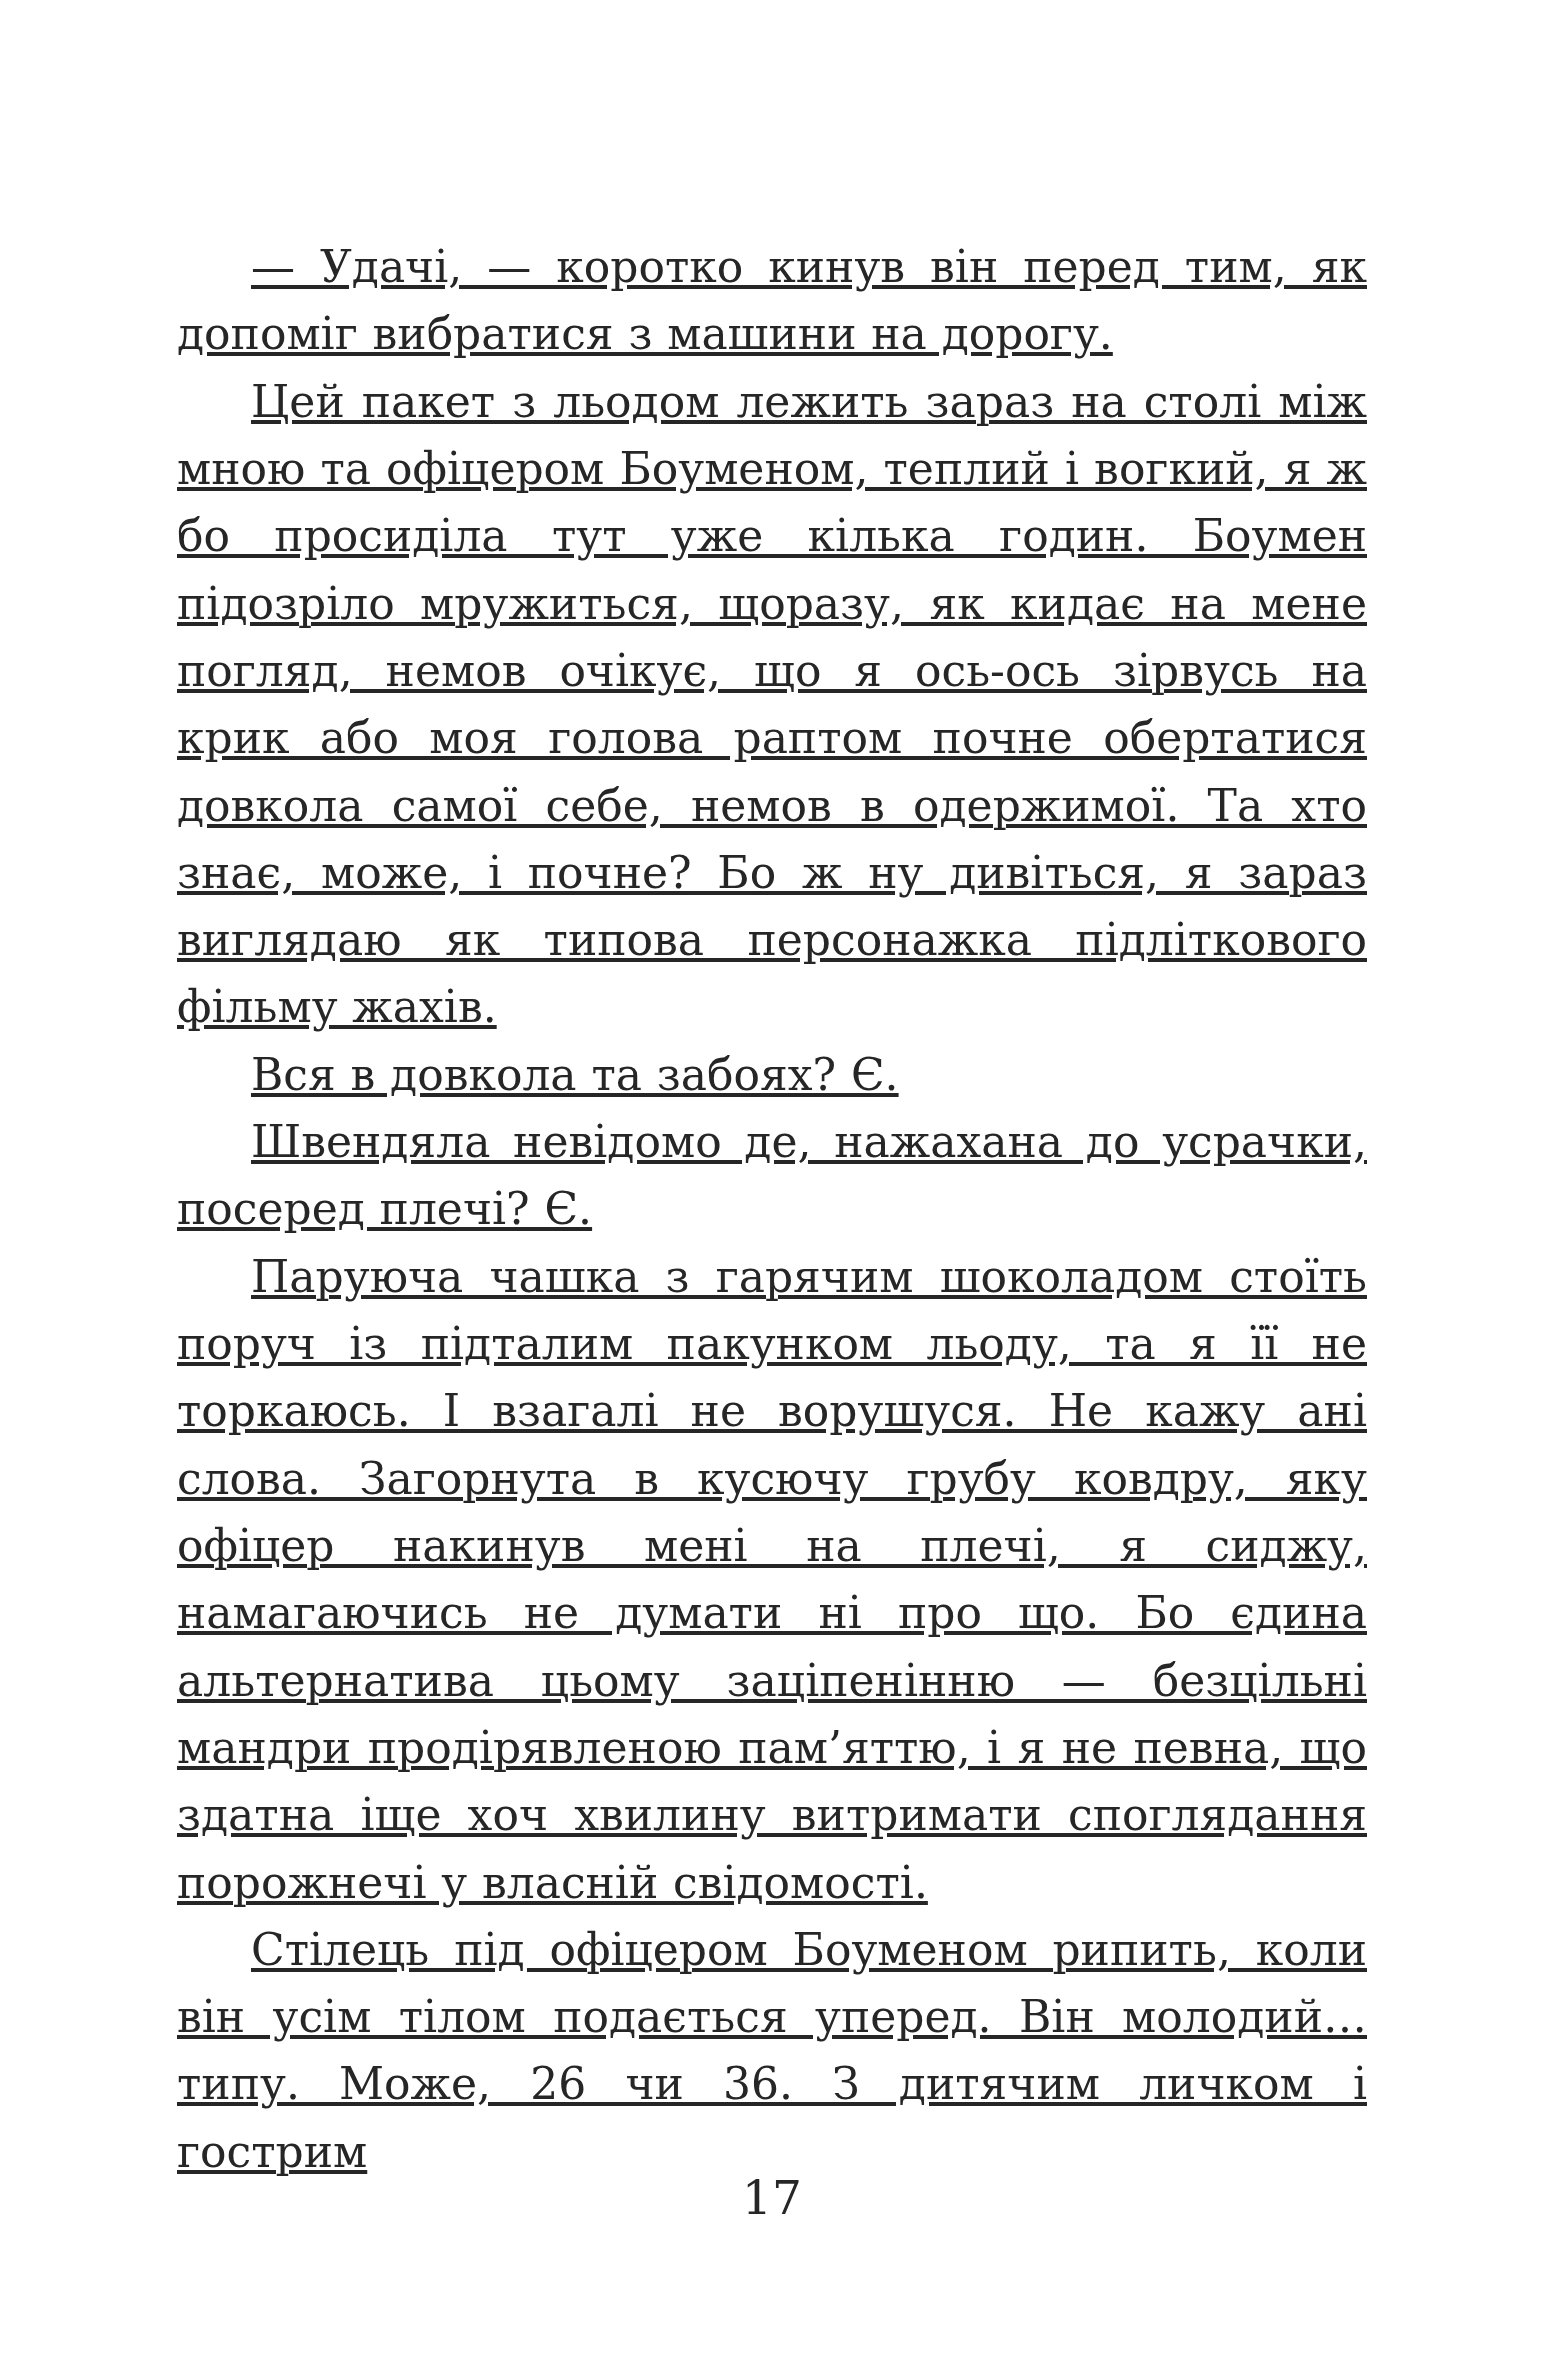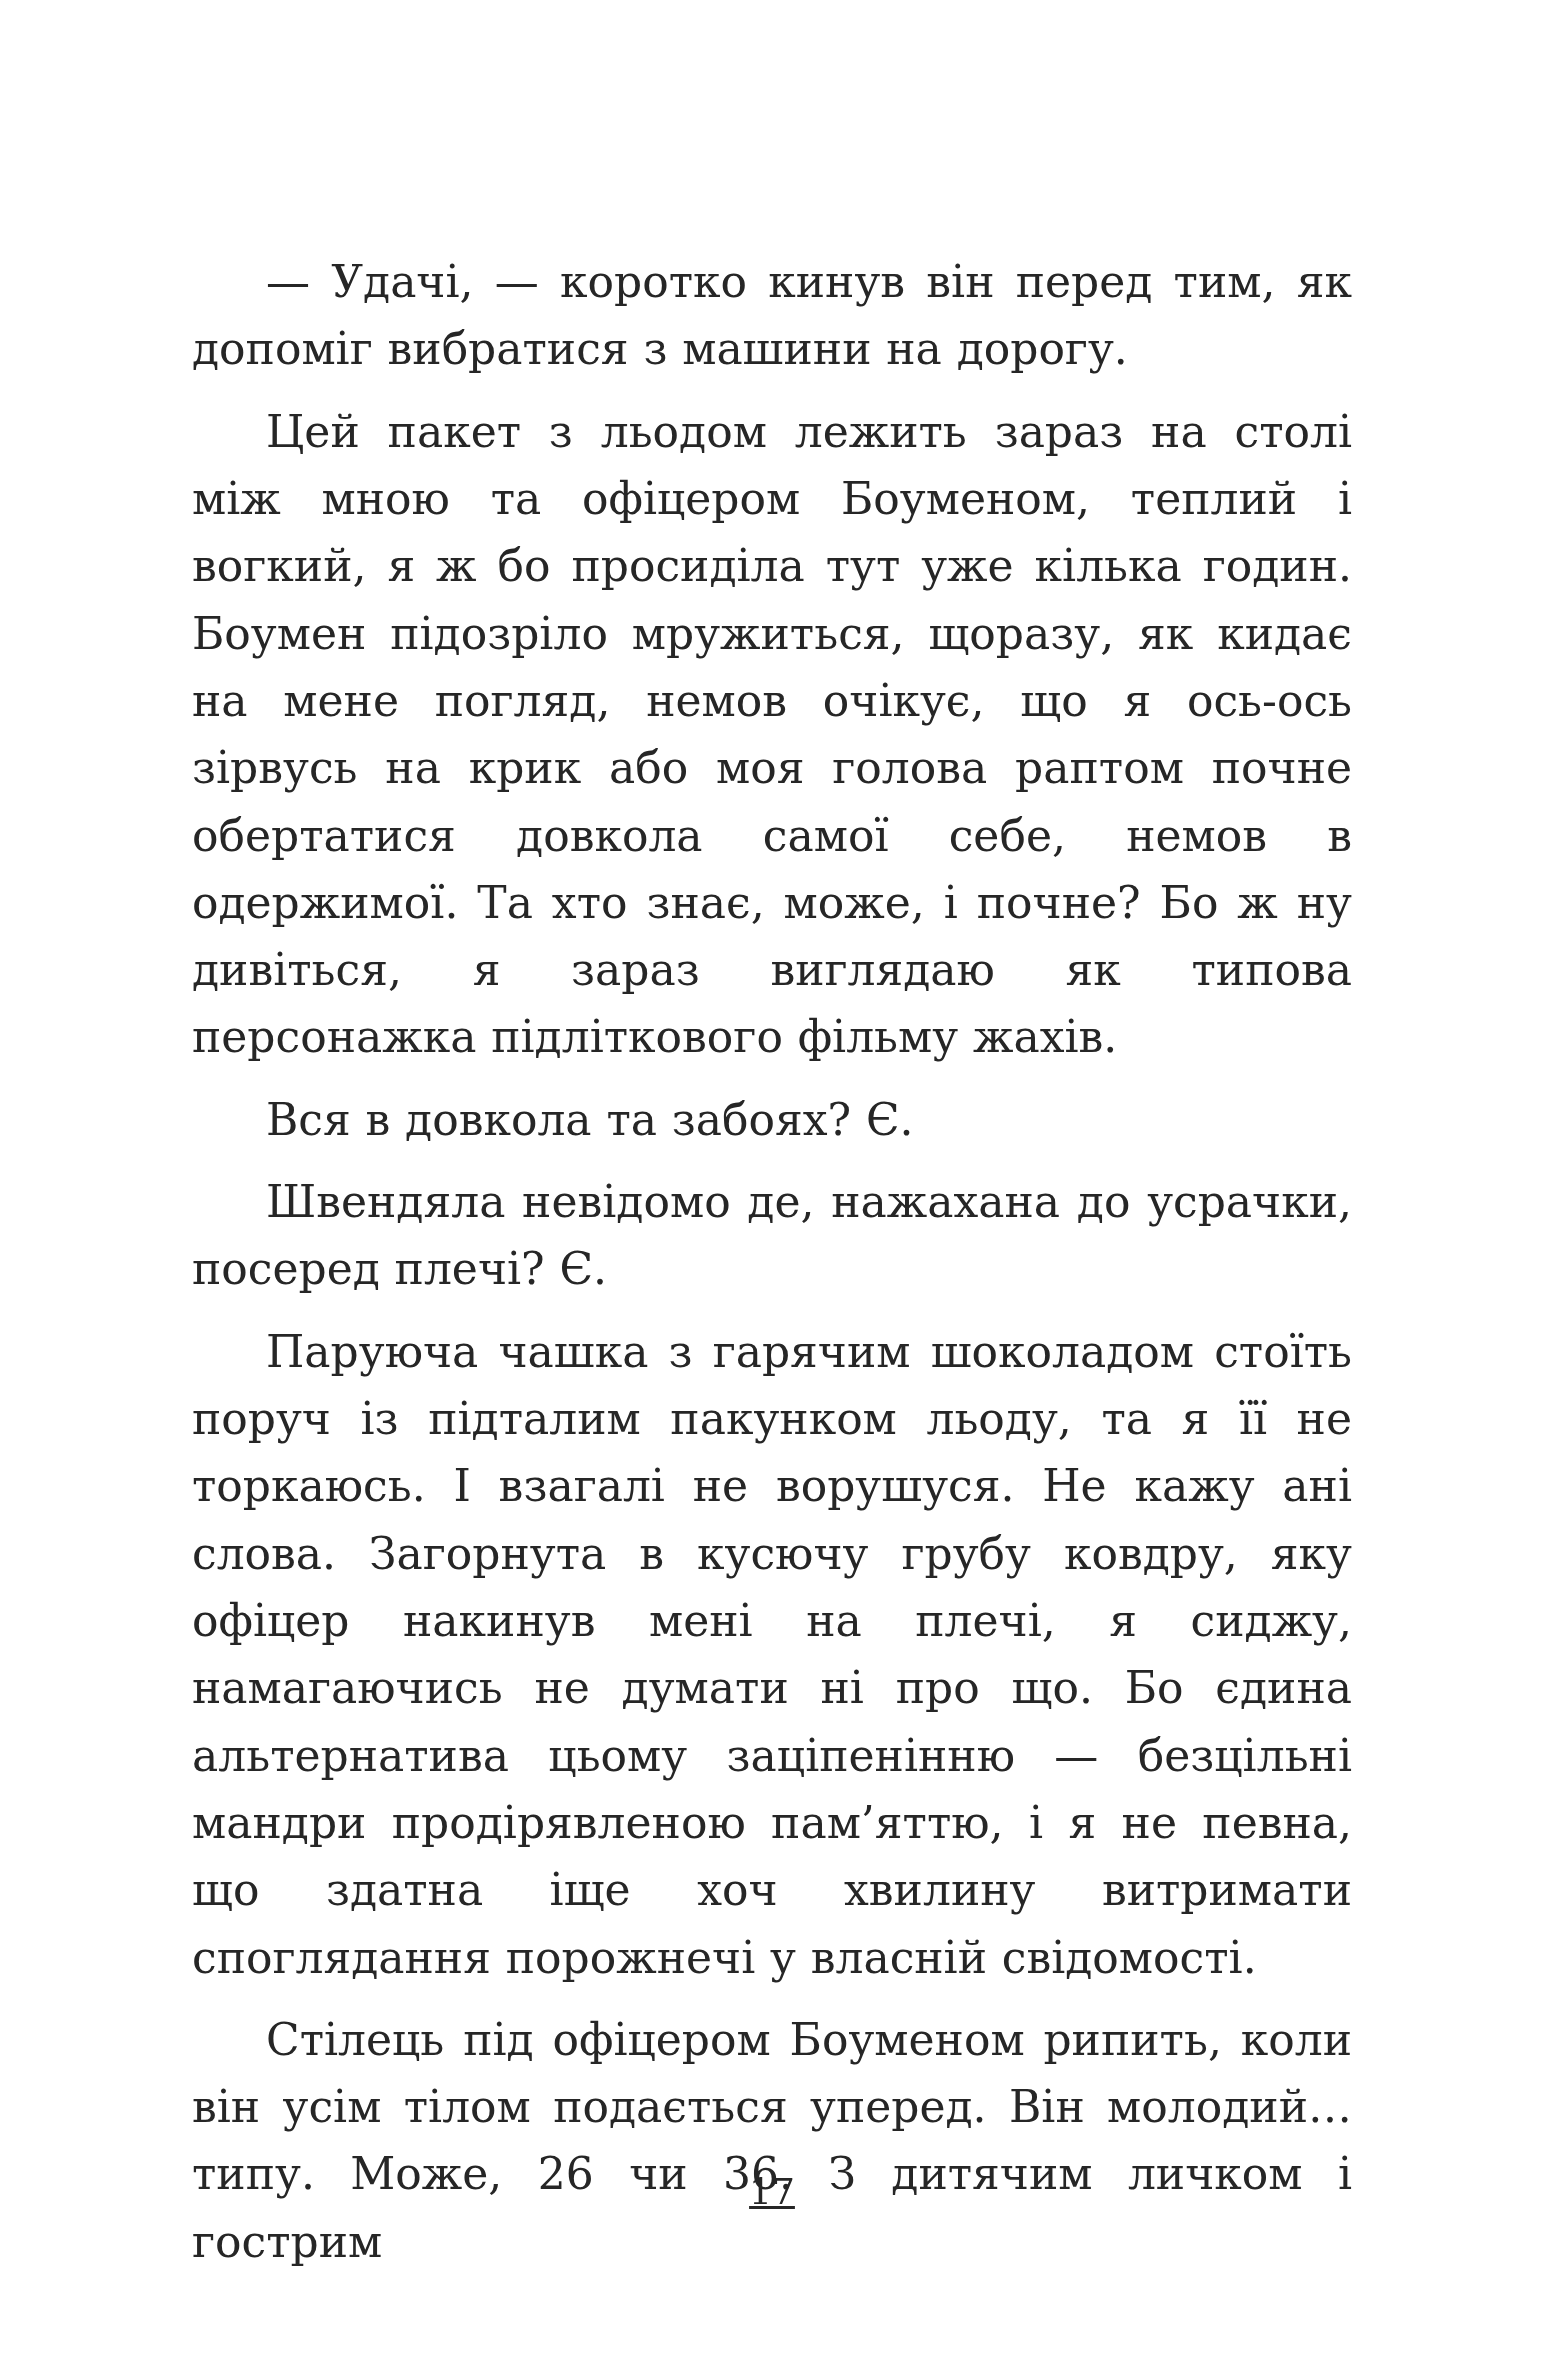--- a/index.html
+++ b/index.html
@@ -23,34 +23,34 @@
     position: absolute;
     left: 177px;
     top: 233px;
     width: 1190px;
     font-size: 44px;
     line-height: 1.53;
     text-align: justify;
     text-rendering: optimizeLegibility;
   }
   .text-block p {
-    margin: 15px;
+    margin: 0;
     padding: 0;
     text-indent: 74px;
     word-spacing: 0.8px;
+    text-decoration: underline;
   }
   .page-number {
     position: absolute;
     top: 2174px;
     left: 177px;
     width: 1190px;
     text-align: center;
-    font-size: 36px;
+    font-size: 47px;
     line-height: 1;
-    text-decoration: underline;
   }
 </style>
 </head>
 <body style="background: rgb(255, 255, 255); color: rgb(38, 38, 38);">
 
 <div class="page">
   <main class="text-block">
       <p>— Удачі, — коротко кинув він перед тим, як допоміг вибратися з машини на дорогу.</p>
       <p>Цей пакет з льодом лежить зараз на столі між мною та офіцером Боуменом, теплий і вогкий, я ж бо просиділа тут уже кілька годин. Боумен підозріло мружиться, щоразу, як кидає на мене погляд, немов очікує, що я ось-ось зірвусь на крик або моя голова раптом почне обертатися довкола самої себе, немов в одержимої. Та хто знає, може, і почне? Бо ж ну дивіться, я зараз виглядаю як типова персонажка підліткового фільму жахів.</p>
       <p>Вся в довкола та забоях? Є.</p>

